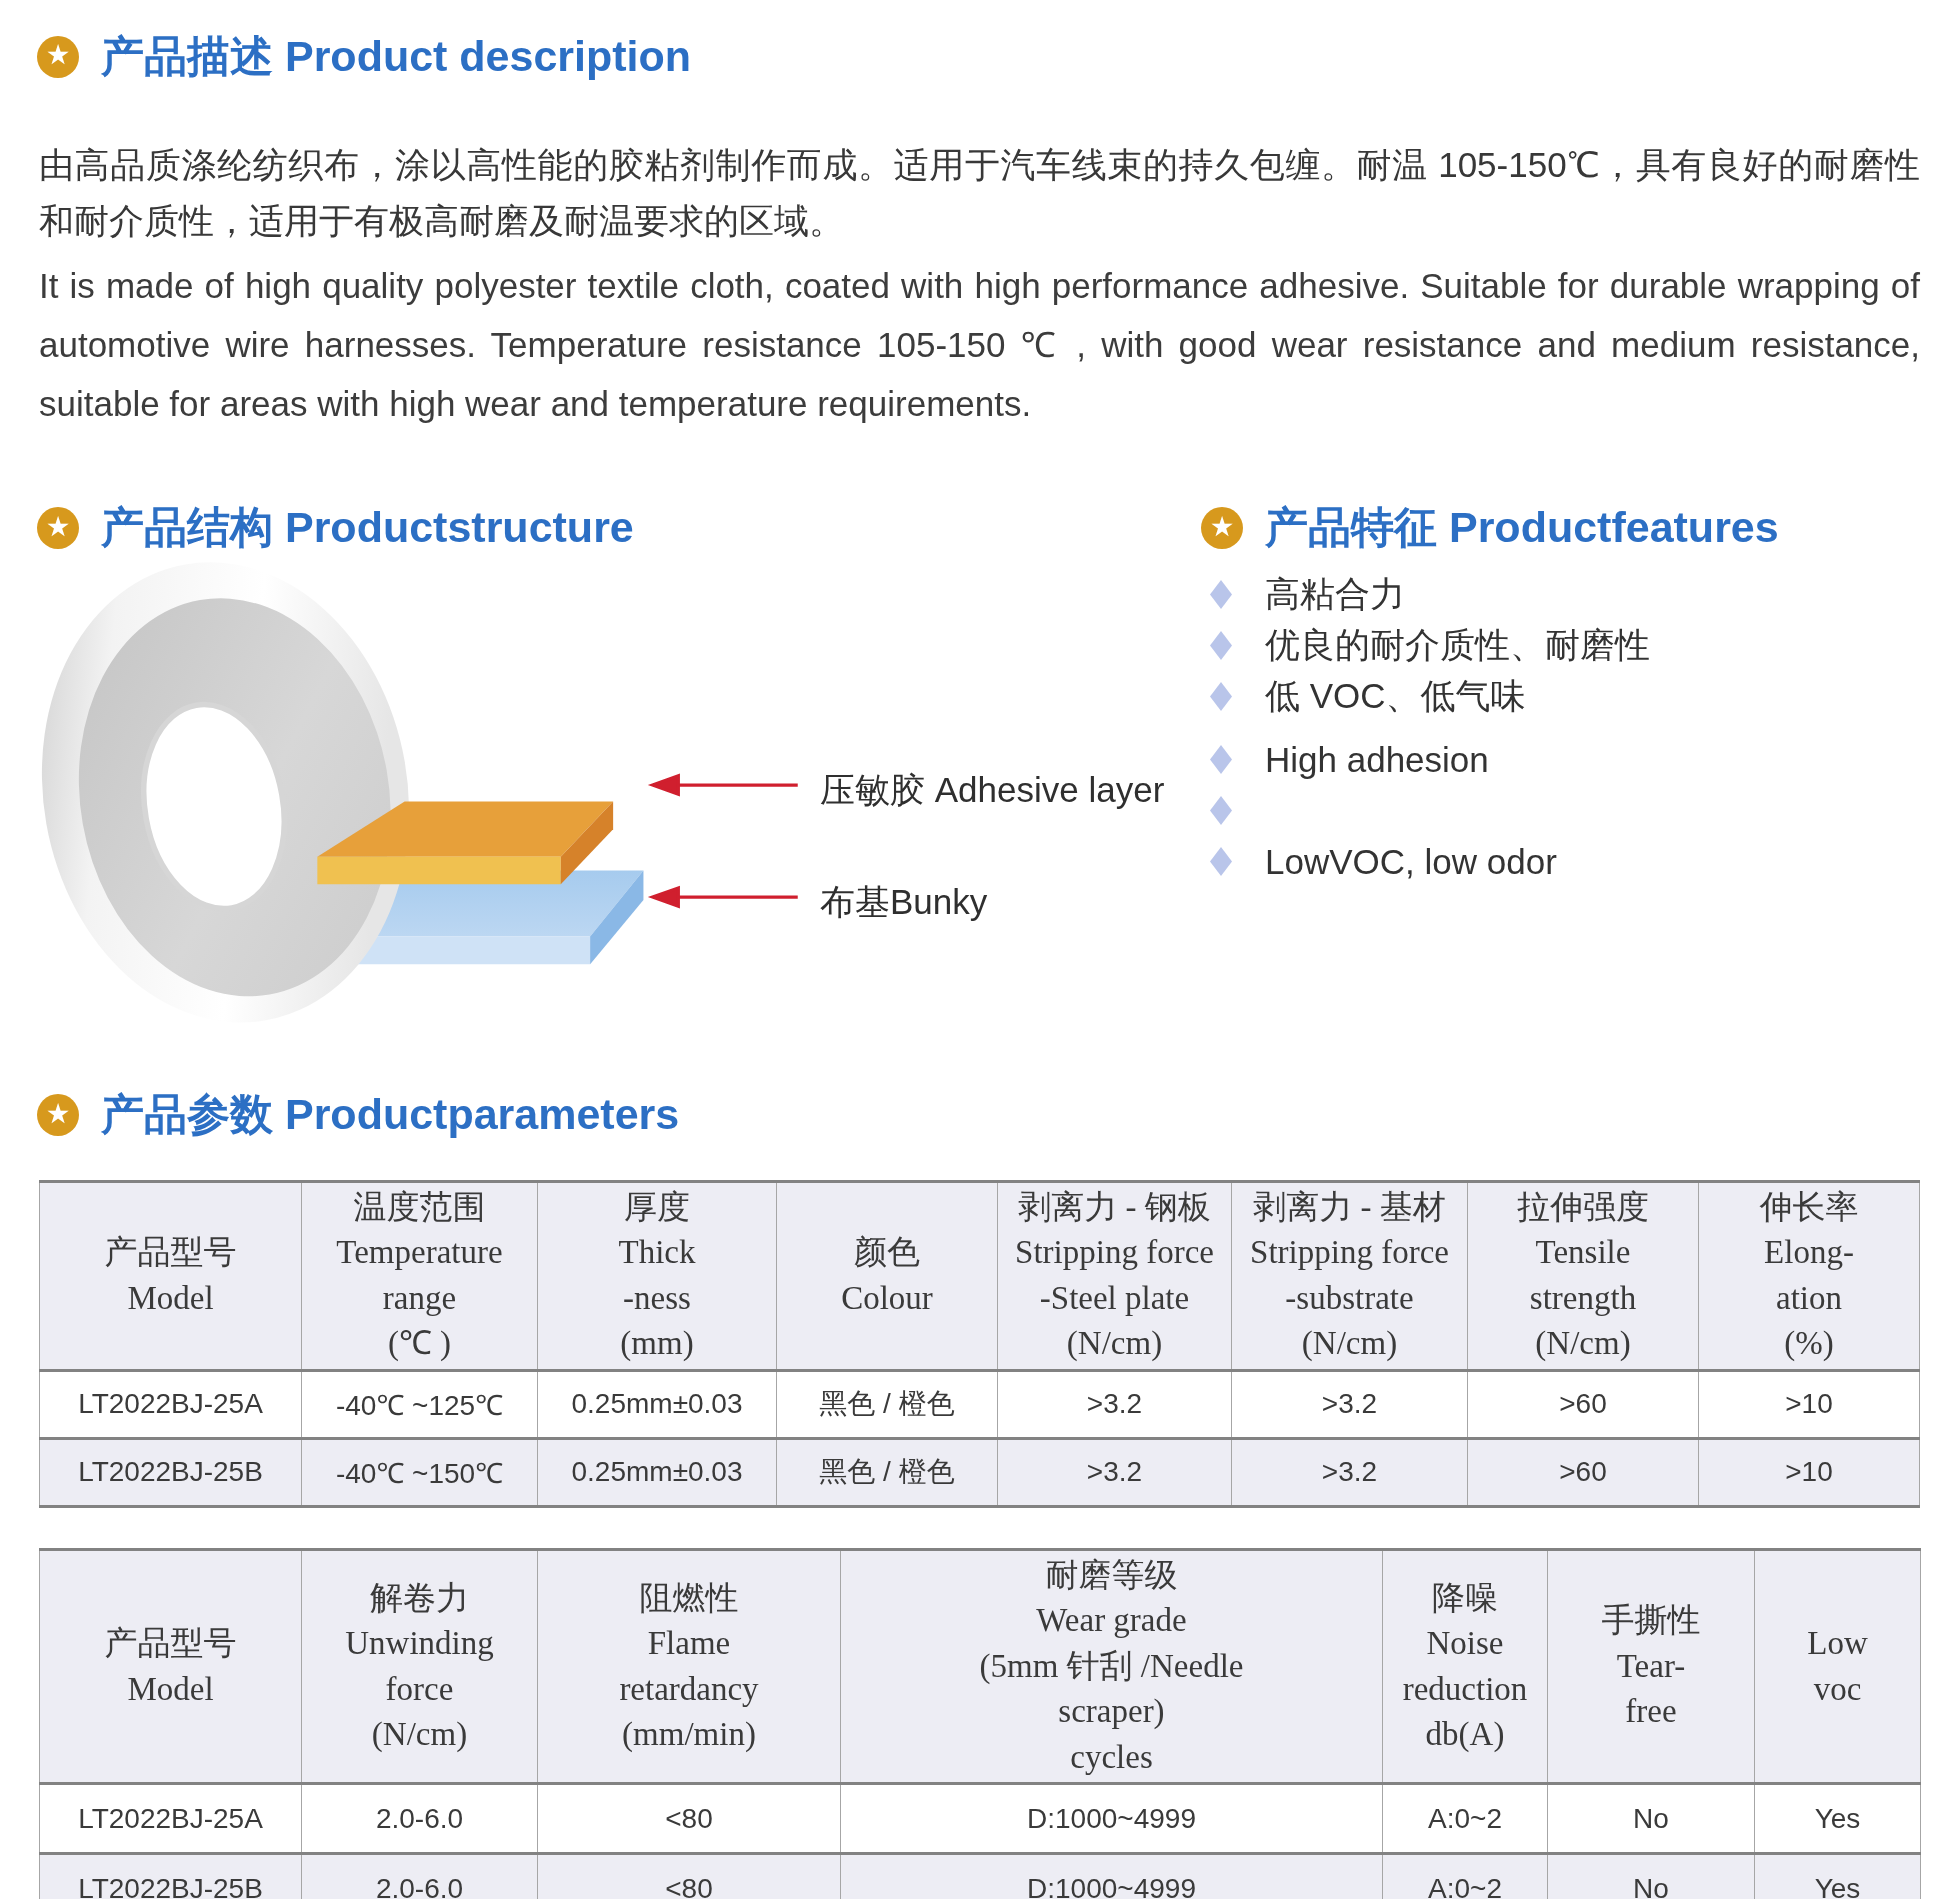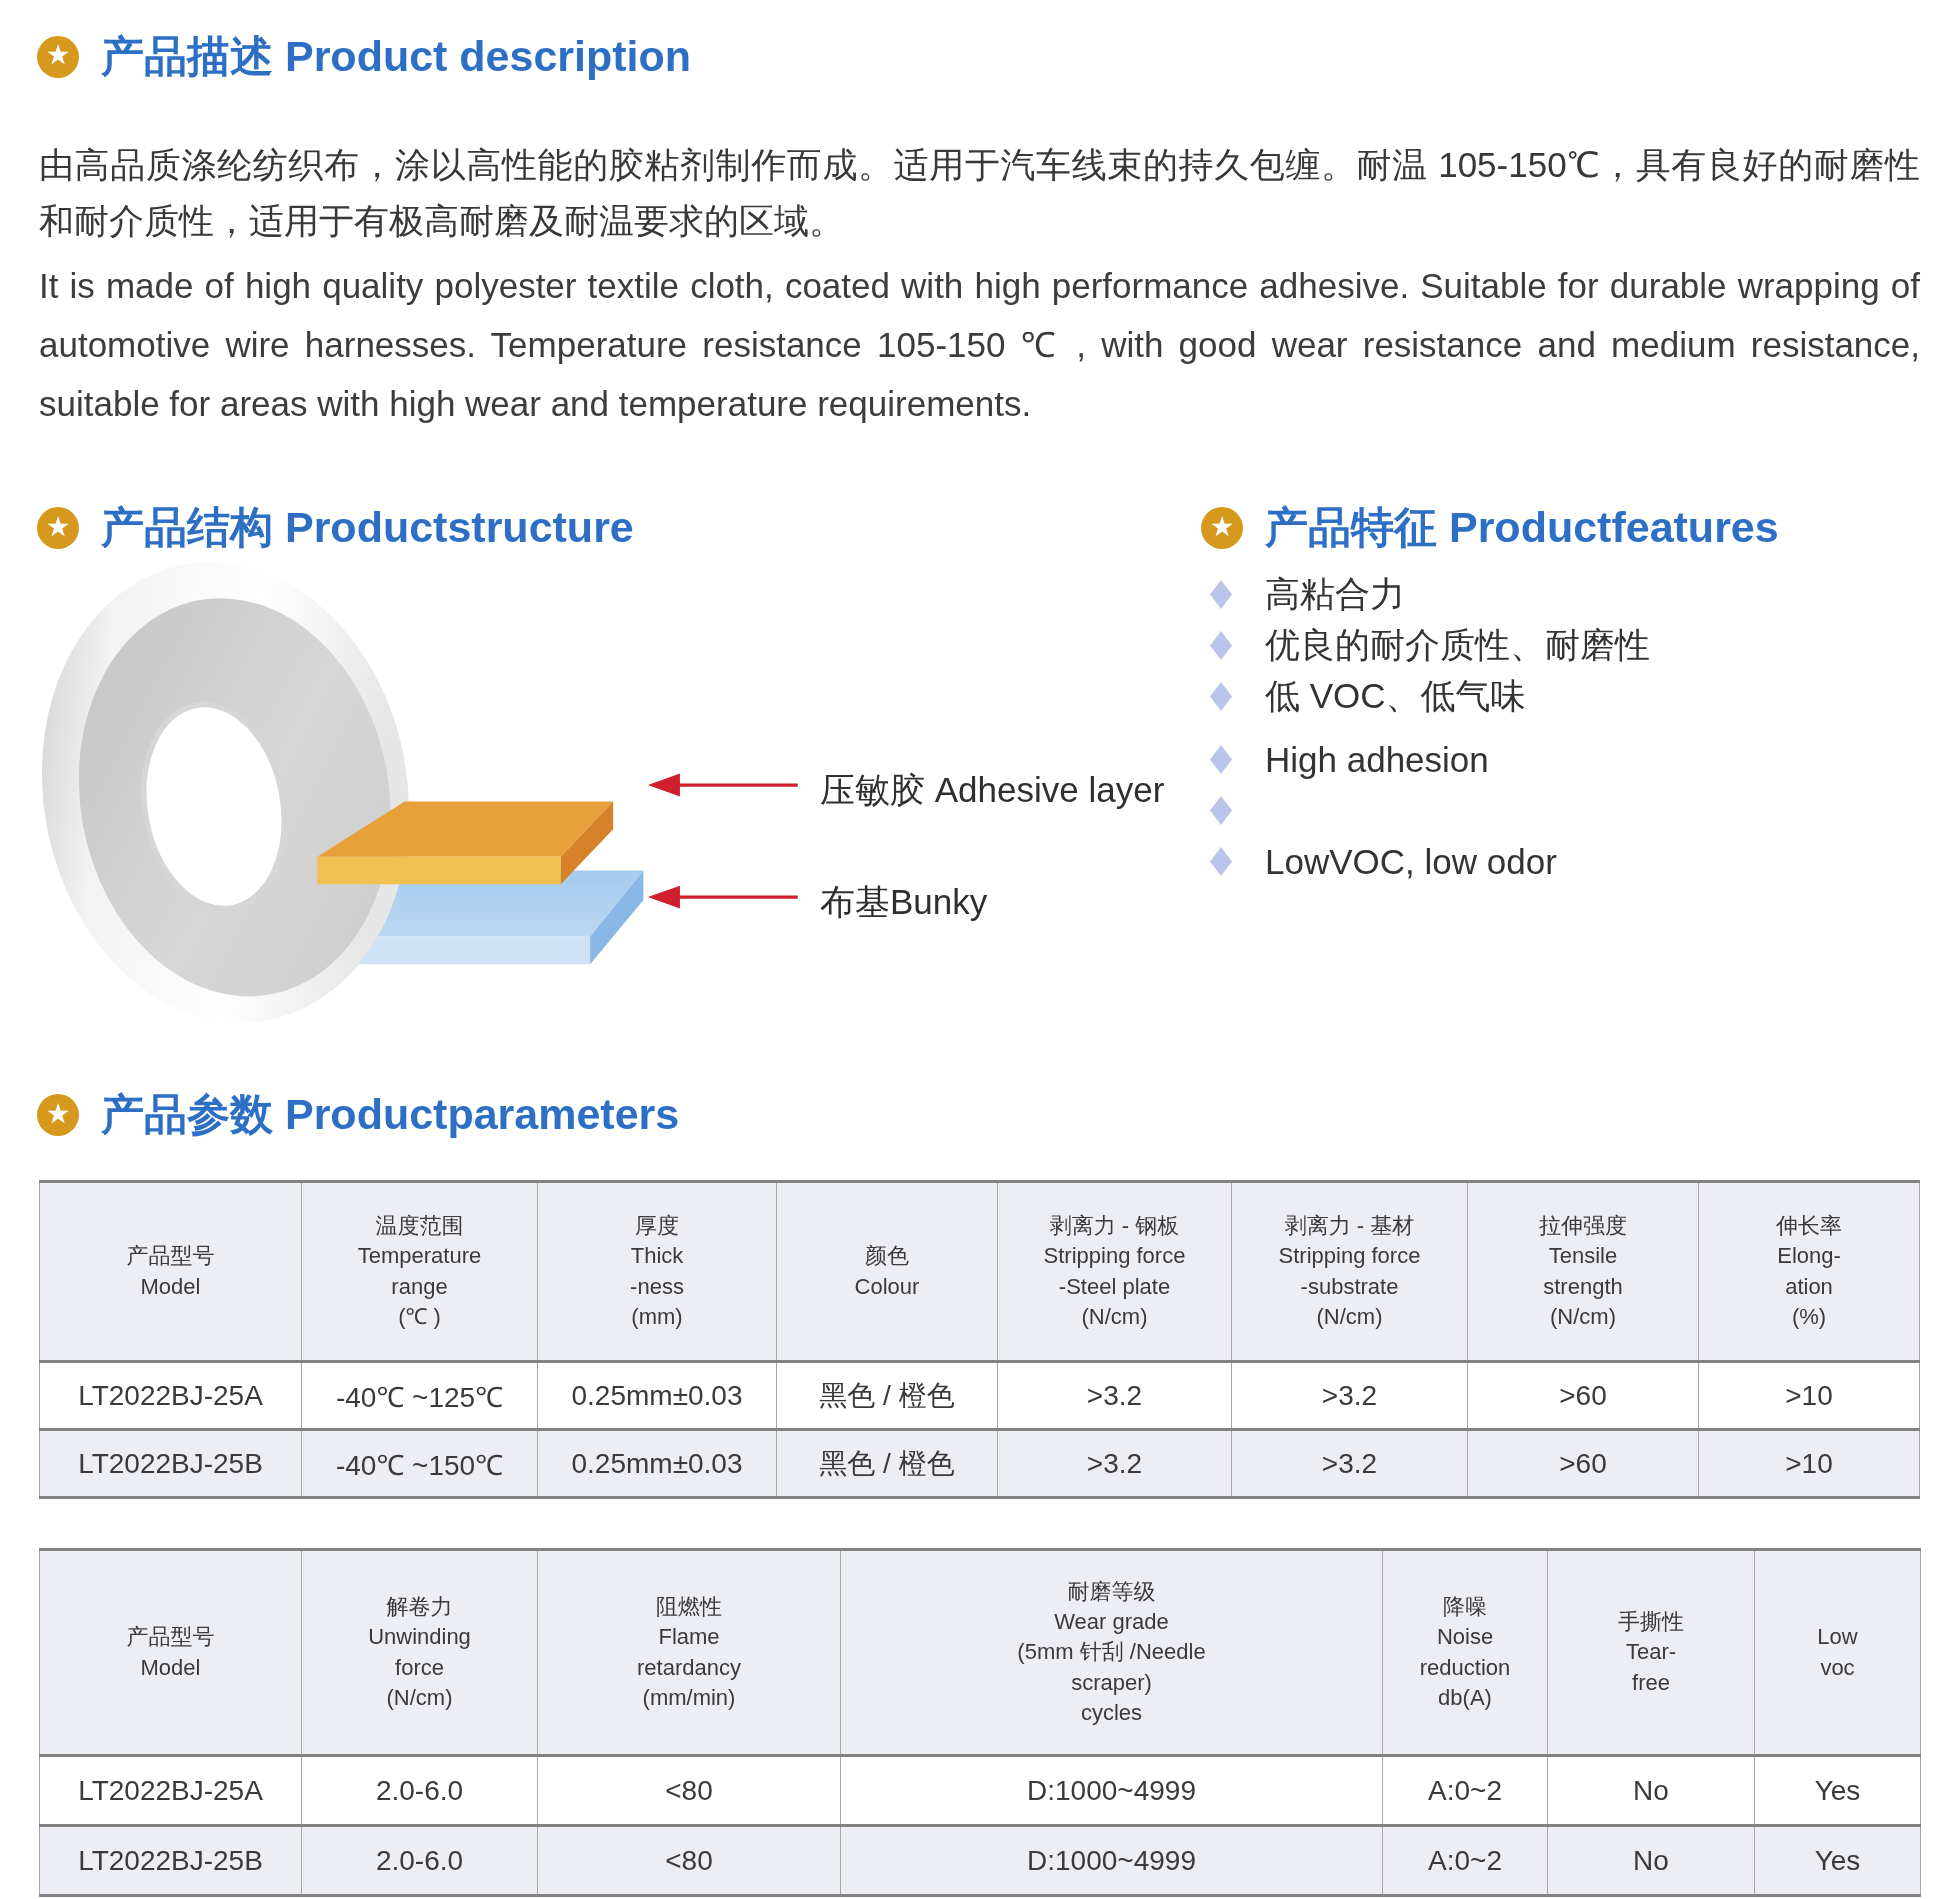--- a/index.html
+++ b/index.html
@@ -48,21 +48,21 @@
   
   .ptable {
     position:absolute; left:39px; width:1881px;
     border-collapse:collapse; table-layout:fixed;
     text-align:center; color:#3a3a3a;
   }
   .ptable.t1 { top:1180px; }
   .ptable.t2 { top:1548px; }
   .ptable th, .ptable td { border:1.8px solid #a6a6a6; vertical-align:middle; padding:1.8px 5.5px; }
   .ptable tr { border-top:3.7px solid #828282; border-bottom:3.7px solid #828282; }
-  .ptable th { font-weight:400; font-size:22px; line-height:1.38; white-space:pre-line; }
+  .ptable th { font-weight:400; font-size:33px; line-height:1.38; white-space:pre-line;font-family:Liberation Serif, serif; }
   .ptable td { font-size:28px; }
   .ptable thead tr { background:#ededf4; }
   .ptable tbody tr.alt { background:#ededf4; }
   .t1 thead tr { height:180px; }
   .t1 tbody tr { height:68px; }
   .t2 thead tr { height:206px; }
   .t2 tbody tr { height:70px; }
 
   
   .t1 .c0{width:262px}.t1 .c1{width:236px}.t1 .c2{width:239px}.t1 .c3{width:221px}

